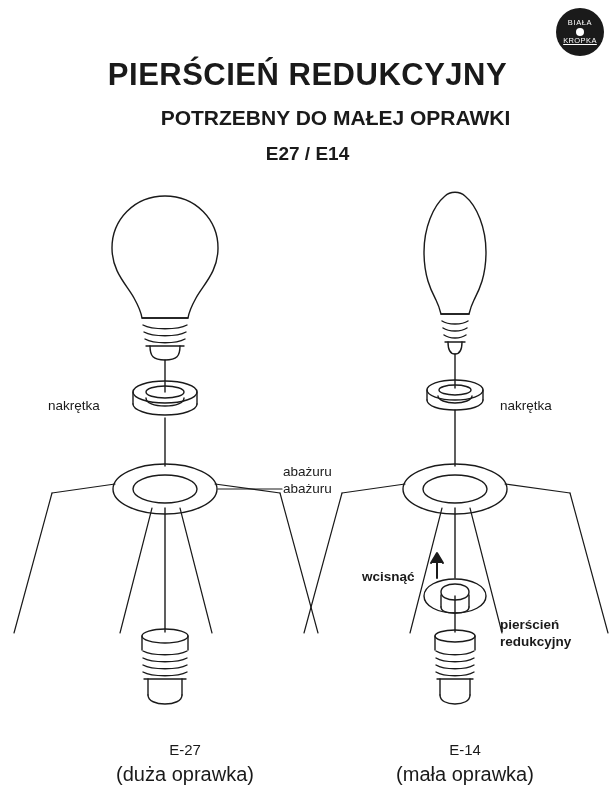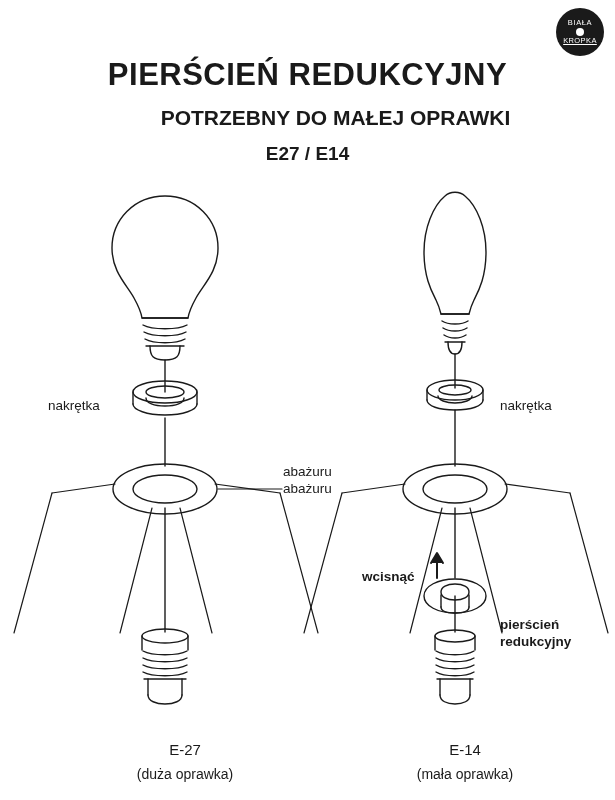--- a/index.html
+++ b/index.html
@@ -59,21 +59,21 @@
   }
   .label-bold {
     font-size: 13.5px;
     font-weight: bold;
   }
   .caption-main {
     font-size: 15px;
     font-weight: normal;
   }
   .caption-sub {
-    font-size: 14px;
+    font-size: 20px;
     font-weight: normal;
   }
   #label-nakretka-left { left: 48px; top: 398px; }
   #label-nakretka-right { left: 500px; top: 398px; }
   #label-stelaz {
     left: 283px;
     top: 463px;
     line-height: 17px;
     font-size: 13.5px;
   }

